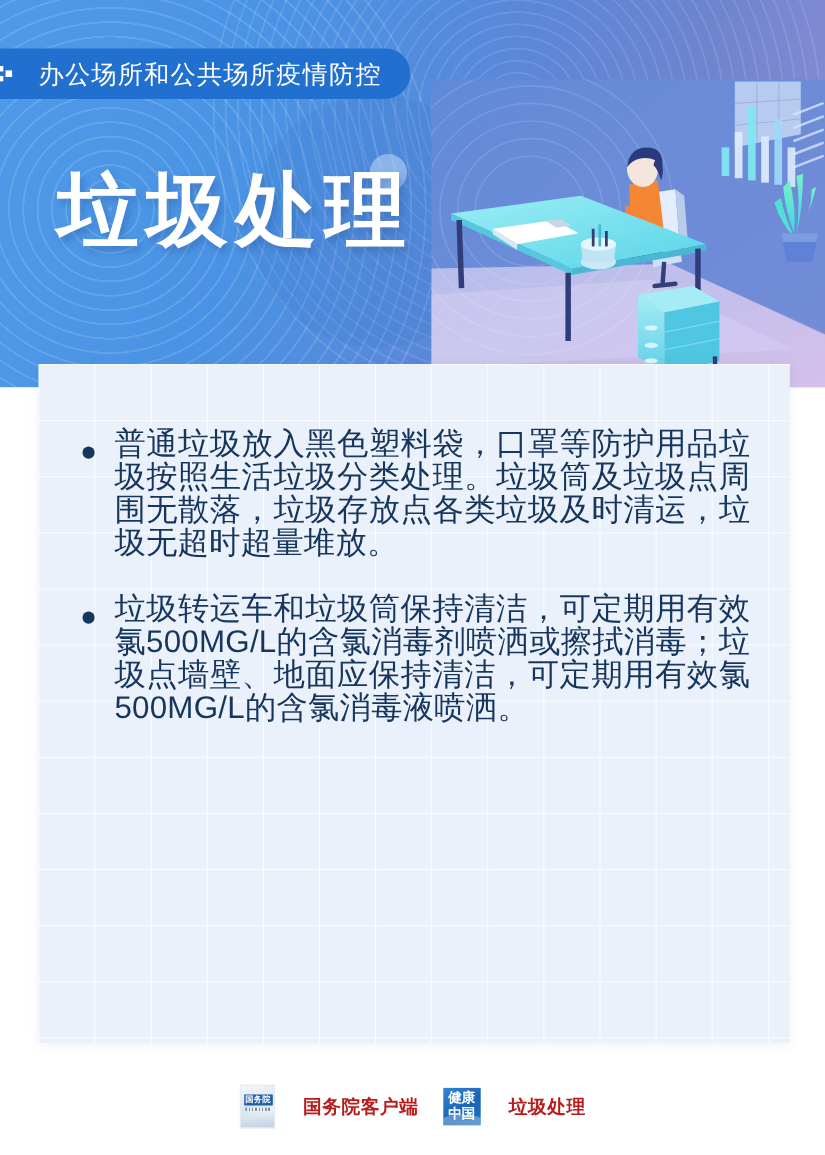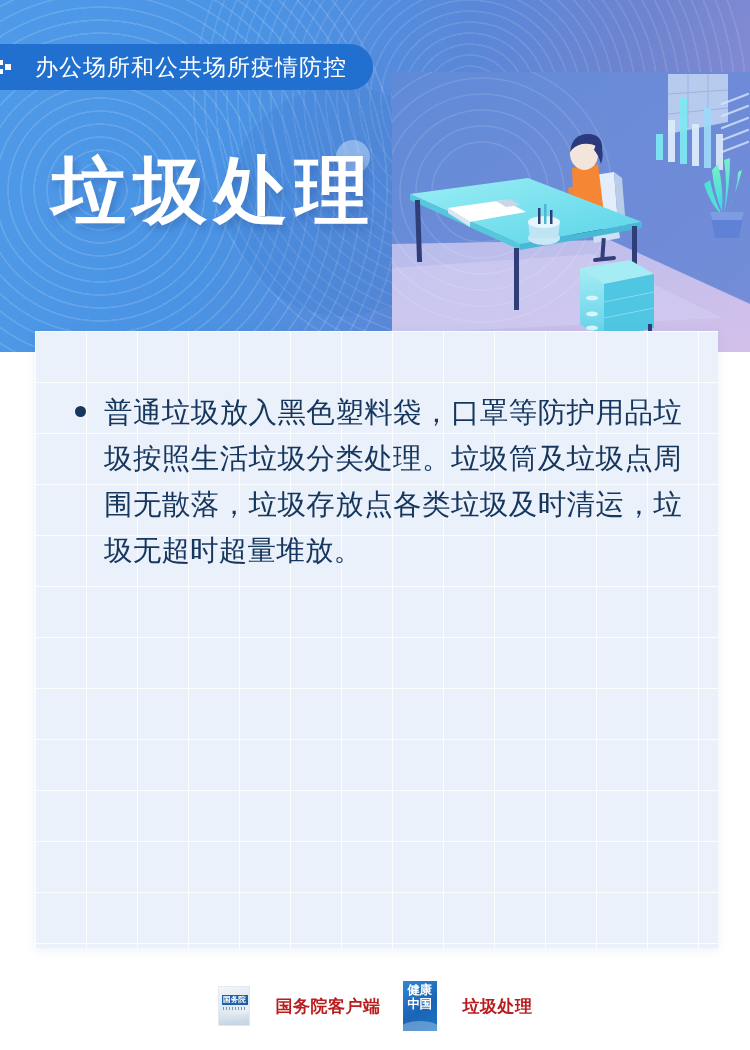--- a/index.html
+++ b/index.html
@@ -184,21 +184,21 @@
     width: 11px;
     height: 11px;
     border-radius: 50%;
     background: #16365e;
     margin-top: 17px;
     margin-right: 18px;
   }
   .bullet-text {
     color: #16365e;
     font-size: 28.5px;
-    line-height: 46px;
+    line-height: 30px;
     letter-spacing: 0.2px;
     text-align: justify;
     text-justify: inter-character;
   }
 
   
   .footer {
     position: absolute;
     left: 0;
     top: 962px;
@@ -257,21 +257,21 @@
   .logo-gwy .wave {
     position: absolute;
     left: 0;
     bottom: 0;
     width: 32px;
     height: 16px;
     background: linear-gradient(to top, #c6d5e4, rgba(230,238,246,0));
   }
   .logo-jkzg {
     width: 34px;
-    height: 50px;
+    height: 34px;
     background: linear-gradient(145deg, #2f86d6 0%, #1b64b6 55%, #1d74c4 100%);
     position: relative;
     overflow: hidden;
   }
   .logo-jkzg .t1, .logo-jkzg .t2 {
     position: absolute;
     left: 0;
     width: 34px;
     text-align: center;
     color: #ffffff;
@@ -460,20 +460,24 @@
 
   <div class="card">
     <div class="card-grid"></div>
     <div class="card-inner">
 
       <div class="bullet-row">
         <span class="bullet-dot"></span>
         <div class="bullet-text">普通垃圾放入黑色塑料袋，口罩等防护用品垃圾按照生活垃圾分类处理。垃圾筒及垃圾点周围无散落，垃圾存放点各类垃圾及时清运，垃圾无超时超量堆放。</div>
       </div>
 
+      <div class="bullet-row">
+        <span class="bullet-dot"></span>
+        <div class="bullet-text">垃圾转运车和垃圾筒保持清洁，可定期用有效氯500MG/L的含氯消毒剂喷洒或擦拭消毒；垃圾点墙壁、地面应保持清洁，可定期用有效氯500MG/L的含氯消毒液喷洒。</div>
+      </div>
 
     </div>
   </div>
 
   <div class="footer">
 
     <div class="brand">
       <span class="logo-gwy">
         <span class="bar">国务院</span>
         <span class="sub"></span>

